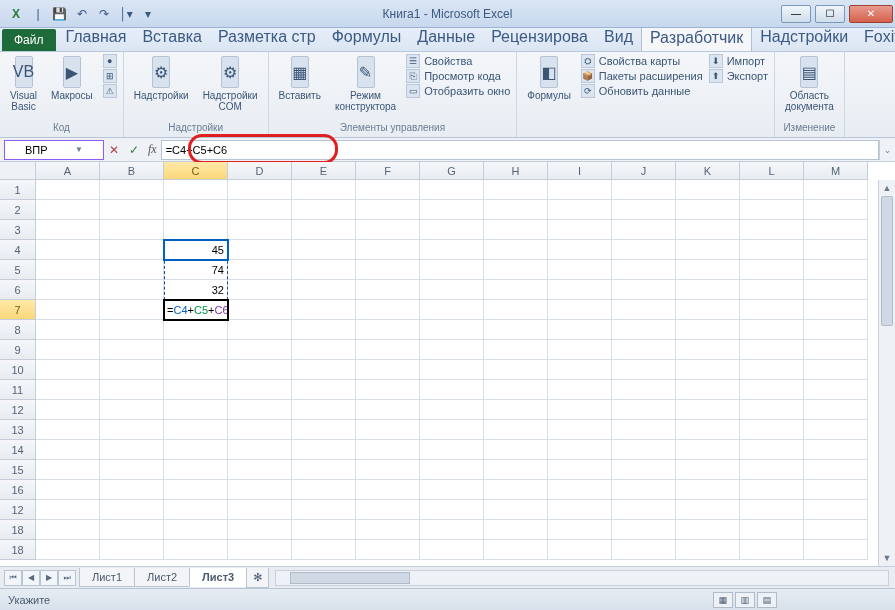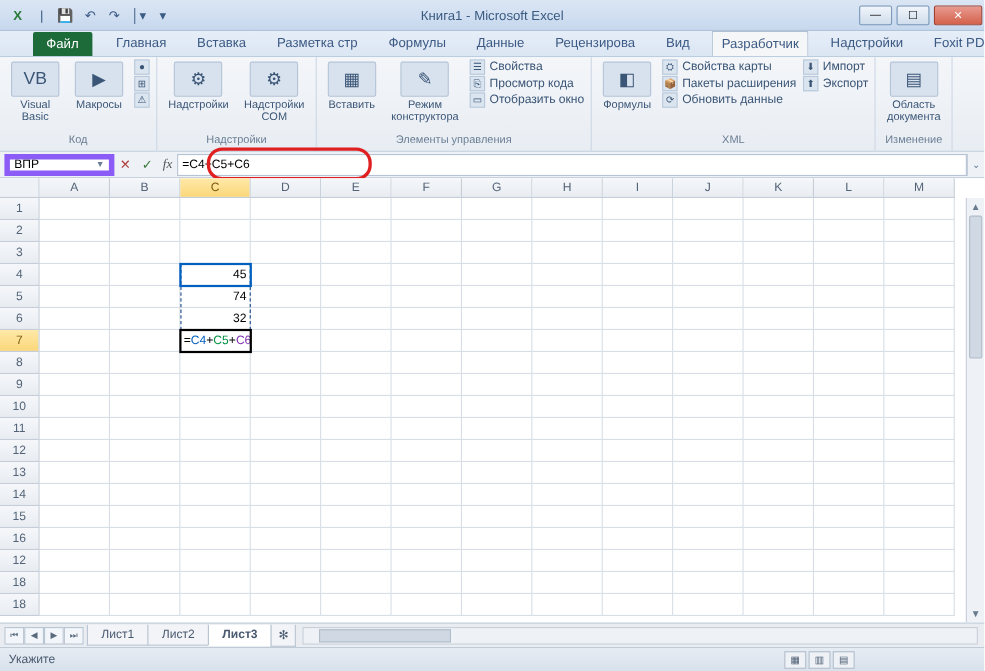--- a/index.html
+++ b/index.html
@@ -7,39 +7,39 @@
 
 .titlebar { height: 28px; background: linear-gradient(#dbe6f4,#c7d8ee); display: flex; align-items: center; border-bottom: 1px solid #9db5d3; position: relative; }
 .titlebar .qat { display: flex; align-items: center; gap: 2px; padding-left: 6px; }
 .titlebar .qat-item { width: 20px; height: 20px; display: flex; align-items: center; justify-content: center; color: #3b5a84; font-size: 12px; border-radius: 2px; }
 .titlebar .title { position: absolute; left: 50%; transform: translateX(-50%); color: #3a5a80; font-size: 12px; }
 .titlebar .winbtns { margin-left: auto; display: flex; }
 .winbtn { width: 30px; height: 18px; border: 1px solid #7a98b8; margin: 2px 2px; background: linear-gradient(#f0f5fa,#d0ddec); border-radius: 2px; display: flex; align-items: center; justify-content: center; font-size: 10px; }
 .winbtn.close { width: 44px; background: linear-gradient(#e89a8f,#d4614c); color: #fff; border-color: #a04032; }
 
 .tabs { height: 24px; background: linear-gradient(#e6eef8,#dbe6f3); display: flex; align-items: flex-end; border-bottom: 1px solid #b5c8dd; padding-left: 2px; }
-.tab-file { background: #1e6b3a; color: #fff; padding: 4px 12px; font-size: 12px; border-radius: 2px 2px 0 0; margin-right: 2px; margin-left: 28px; }
-.tab { padding: 4px 8px; color: #3c5a84; font-size: 12px; border-radius: 2px 2px 0 0; white-space: nowrap; margin-left: 12px; }
+.tab-file { background: #1e6b3a; color: #fff; padding: 4px 12px; font-size: 12px; border-radius: 2px 2px 0 0; margin-right: 2px; }
+.tab { padding: 4px 8px; color: #3c5a84; font-size: 16px; border-radius: 2px 2px 0 0; white-space: nowrap; }
 .tab.active { background: #f5f6f7; border: 1px solid #b0c0d4; border-bottom: none; }
 .tabs .help { margin-left: auto; display: flex; align-items: center; gap: 6px; padding-right: 8px; }
 .help-icon { width: 14px; height: 14px; border-radius: 50%; background: #2a6ab4; color: #fff; display: flex; align-items: center; justify-content: center; font-size: 10px; font-weight: bold; }
 
 .ribbon { height: 86px; background: linear-gradient(#f4f6f9,#e8edf3); border-bottom: 1px solid #b6c5d7; display: flex; }
 .rgroup { border-right: 1px solid #cdd8e5; padding: 2px 6px; display: flex; flex-direction: column; justify-content: space-between; }
 .rgroup-label { text-align: center; color: #6a7d94; font-size: 10px; padding: 2px 0; }
 .rgroup-body { display: flex; align-items: flex-start; gap: 6px; flex: 1; }
 .rbtn { display: flex; flex-direction: column; align-items: center; gap: 2px; padding: 2px 4px; color: #3a5576; font-size: 10px; min-width: 32px; }
 .rbtn .ico { width: 24px; height: 24px; background: #d8e2ee; border: 1px solid #b4c4d6; border-radius: 2px; display: flex; align-items: center; justify-content: center; font-size: 13px; }
-.rbtn.big .ico { width: 44px; height: 32px; font-size: 16px; }
+.rbtn.big .ico { width: 18px; height: 32px; font-size: 16px; }
 .rlist { display: flex; flex-direction: column; gap: 1px; }
 .rlist-item { display: flex; align-items: center; gap: 4px; color: #3a5576; font-size: 11px; white-space: nowrap; }
 .rlist-item .mini { width: 14px; height: 14px; background: #dbe5f0; border: 1px solid #b8c8da; display: inline-flex; align-items: center; justify-content: center; font-size: 9px; }
 
 .fbar { height: 24px; display: flex; align-items: center; border-bottom: 1px solid #c3cedb; background: #eef2f7; position: relative; }
-.namebox { width: 100px; height: 20px; border: 5px solid #8b5cf6; background: #fff; margin-left: 4px; padding: 0 4px; display: flex; align-items: center; font-size: 11px; }
+.namebox { width: 100px; height: 20px; border: 1px solid #8b5cf6; background: #fff; margin-left: 4px; padding: 0 20px; display: flex; align-items: center; font-size: 11px; }
 .namebox .dd { margin-left: auto; font-size: 8px; color: #6a7d94; }
 .fbar .fctrl { width: 20px; text-align: center; color: #6a7a8e; font-size: 12px; }
 .fbar .fctrl.cancel { color: #b04040; }
 .fbar .fctrl.enter { color: #3a7a3a; }
 .fbar .fx { font-style: italic; font-family: serif; font-size: 12px; color: #555; padding: 0 4px; }
 .fbar .formula-wrap { flex: 1; height: 20px; border: 1px solid #b5c3d4; background: #fff; display: flex; align-items: center; padding: 0 4px; font-size: 11px; position: relative; }
 .highlight-ring { position: absolute; border: 3px solid #e02020; border-radius: 14px; pointer-events: none; }
 .expand-btn { width: 16px; height: 20px; border-left: 1px solid #c3cedb; display: flex; align-items: center; justify-content: center; font-size: 9px; color: #6a7d94; }
 
 .grid-area { position: relative; height: 404px; overflow: hidden; background: #fff; }
@@ -208,21 +208,20 @@
           <div class="rlist-item">
             <span class="mini">⬇</span>
             <span>Импорт</span>
           </div>
           <div class="rlist-item">
             <span class="mini">⬆</span>
             <span>Экспорт</span>
           </div>
         </div>
       </div>
-      <div class="rgroup-label">XML</div>
     </div>
     <div class="rgroup">
       <div class="rgroup-body">
         <div class="rbtn big">
           <div class="ico">▤</div>
           <div style="text-align: center; line-height: 1.1;">Область<br>документа</div>
         </div>
       </div>
       <div class="rgroup-label">Изменение</div>
     </div>

